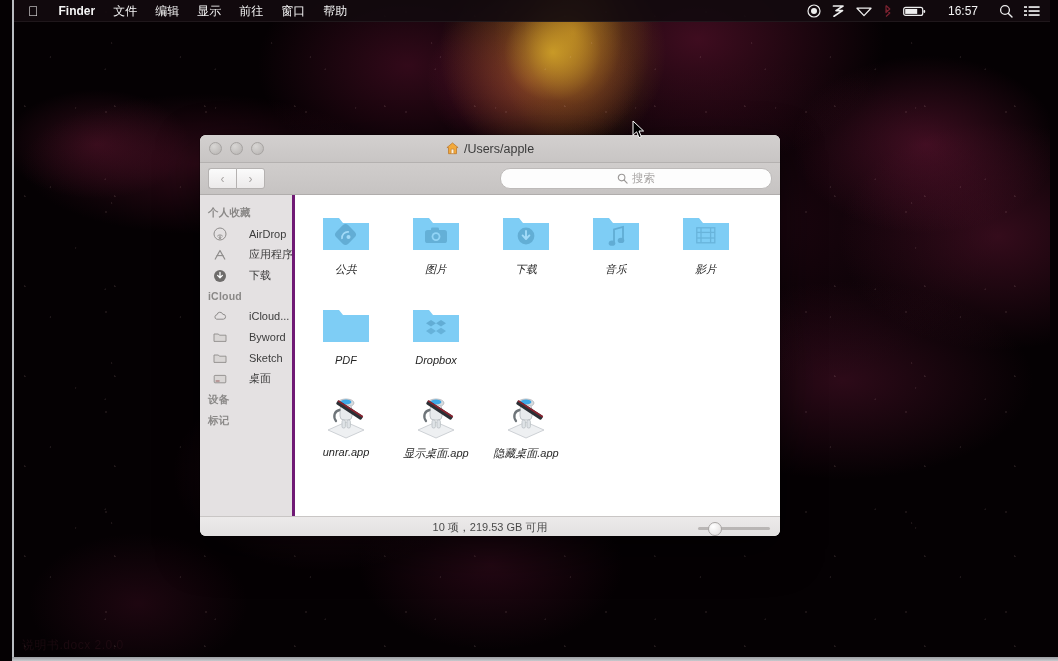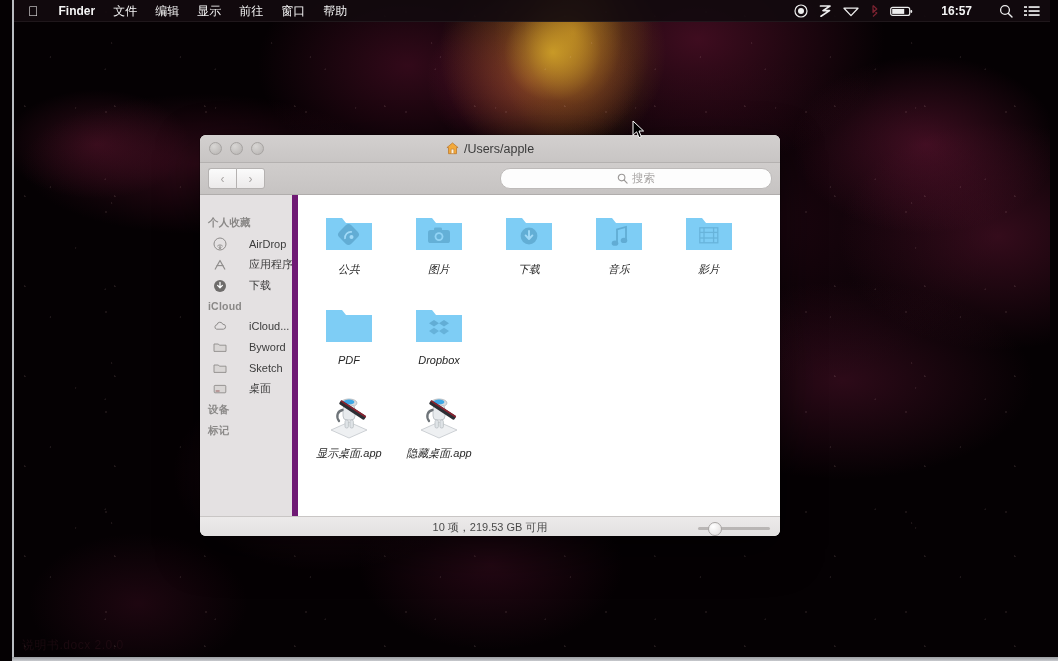--- a/index.html
+++ b/index.html
@@ -92,21 +92,21 @@
     display: flex; align-items: center; white-space: nowrap;
   }
   .menu-item.bold { font-weight: bold; }
   .menu-right {
     margin-left: auto; display: flex; align-items: center;
     height: 22px; padding-right: 10px; gap: 11px;
   }
   .status-icon {
     color: #ededed; display: flex; align-items: center; justify-content: center;
   }
-  .status-clock { color: #f4f4f4; font-size: 12px; margin: 0 16px; font-weight: bold; }
+  .status-clock { color: #f4f4f4; font-size: 12px; margin: 0 10px; }
 
   
   #finder-window {
     position: absolute; left: 200px; top: 111px;
     width: 580px; height: 401px;
     border-radius: 6px;
     overflow: hidden;
     box-shadow: 0 14px 40px rgba(0,0,0,0.55), 0 0 0 0.5px rgba(0,0,0,0.35);
     z-index: 10;
     background: #fff;
@@ -157,22 +157,22 @@
     border-radius: 10px;
     display: flex; align-items: center; justify-content: center;
     gap: 4px;
   }
   .search-placeholder { font-size: 11.5px; color: #a8a5a4; }
 
   #window-body { display: flex; height: 321px; }
   #sidebar {
     width: 92px;
     background: rgba(226,223,224,0.93);
-    border-right: 6px solid #701a75;
-    padding-top: 17px;
+    border-right: 3px solid #701a75;
+    padding-top: 7px;
     font-size: 11px;
     overflow: hidden;
   }
   .sb-header {
     color: #8a8887; font-size: 10.5px; font-weight: bold;
     padding: 4px 0 3px 8px; letter-spacing: 0.2px;
   }
   .sb-item {
     display: flex; align-items: center; gap: 22px;
     height: 21px; padding-left: 13px;
@@ -510,52 +510,68 @@
                 </g>
               </svg>
             </div>
             <div class="grid-label">Dropbox</div>
           </div>
 
           <div style="width:90px;height:0;"></div>
           <div style="width:90px;height:0;"></div>
           <div style="width:90px;height:0;"></div>
 
-
           <div class="grid-item">
             <div class="grid-icon">
               <svg width="50" height="46" viewBox="0 0 50 46">
                 <path d="M7 36 L25 28 L43 36 L25 44 Z" fill="#eef0f2" stroke="#c3c7cb" stroke-width="0.8"></path>
                 <ellipse cx="25" cy="9" rx="8" ry="4" fill="#d8dce0" stroke="#aeb3b8" stroke-width="0.8"></ellipse>
                 <ellipse cx="25" cy="8" rx="5.4" ry="2.6" fill="#3ea8e5"></ellipse>
                 <rect x="19" y="11" width="12" height="15" rx="4" fill="#e7eaed" stroke="#b5babf" stroke-width="0.8"></rect>
                 <rect x="21" y="26" width="3.4" height="8" rx="1.5" fill="#dfe3e7" stroke="#b5babf" stroke-width="0.7"></rect>
                 <rect x="26" y="26" width="3.4" height="8" rx="1.5" fill="#dfe3e7" stroke="#b5babf" stroke-width="0.7"></rect>
                 <path d="M18.5 16 C13 17 12 23 15 27" fill="none" stroke="#6e7479" stroke-width="2.3" stroke-linecap="round"></path>
                 <rect x="11" y="13" width="30" height="4.6" rx="1.4" fill="#2b2f35" transform="rotate(33 26 20)"></rect>
                 <rect x="11" y="13" width="30" height="1.6" rx="0.8" fill="#8c2330" transform="rotate(33 26 20)"></rect>
               </svg>
             </div>
-            <div class="grid-label">显示桌面.app</div>
+            <div class="grid-label">unrar.app</div>
           </div>
 
           <div class="grid-item">
             <div class="grid-icon">
               <svg width="50" height="46" viewBox="0 0 50 46">
                 <path d="M7 36 L25 28 L43 36 L25 44 Z" fill="#eef0f2" stroke="#c3c7cb" stroke-width="0.8"></path>
                 <ellipse cx="25" cy="9" rx="8" ry="4" fill="#d8dce0" stroke="#aeb3b8" stroke-width="0.8"></ellipse>
                 <ellipse cx="25" cy="8" rx="5.4" ry="2.6" fill="#3ea8e5"></ellipse>
                 <rect x="19" y="11" width="12" height="15" rx="4" fill="#e7eaed" stroke="#b5babf" stroke-width="0.8"></rect>
                 <rect x="21" y="26" width="3.4" height="8" rx="1.5" fill="#dfe3e7" stroke="#b5babf" stroke-width="0.7"></rect>
                 <rect x="26" y="26" width="3.4" height="8" rx="1.5" fill="#dfe3e7" stroke="#b5babf" stroke-width="0.7"></rect>
                 <path d="M18.5 16 C13 17 12 23 15 27" fill="none" stroke="#6e7479" stroke-width="2.3" stroke-linecap="round"></path>
                 <rect x="11" y="13" width="30" height="4.6" rx="1.4" fill="#2b2f35" transform="rotate(33 26 20)"></rect>
                 <rect x="11" y="13" width="30" height="1.6" rx="0.8" fill="#8c2330" transform="rotate(33 26 20)"></rect>
               </svg>
             </div>
+            <div class="grid-label">显示桌面.app</div>
+          </div>
+
+          <div class="grid-item">
+            <div class="grid-icon">
+              <svg width="50" height="46" viewBox="0 0 50 46">
+                <path d="M7 36 L25 28 L43 36 L25 44 Z" fill="#eef0f2" stroke="#c3c7cb" stroke-width="0.8"></path>
+                <ellipse cx="25" cy="9" rx="8" ry="4" fill="#d8dce0" stroke="#aeb3b8" stroke-width="0.8"></ellipse>
+                <ellipse cx="25" cy="8" rx="5.4" ry="2.6" fill="#3ea8e5"></ellipse>
+                <rect x="19" y="11" width="12" height="15" rx="4" fill="#e7eaed" stroke="#b5babf" stroke-width="0.8"></rect>
+                <rect x="21" y="26" width="3.4" height="8" rx="1.5" fill="#dfe3e7" stroke="#b5babf" stroke-width="0.7"></rect>
+                <rect x="26" y="26" width="3.4" height="8" rx="1.5" fill="#dfe3e7" stroke="#b5babf" stroke-width="0.7"></rect>
+                <path d="M18.5 16 C13 17 12 23 15 27" fill="none" stroke="#6e7479" stroke-width="2.3" stroke-linecap="round"></path>
+                <rect x="11" y="13" width="30" height="4.6" rx="1.4" fill="#2b2f35" transform="rotate(33 26 20)"></rect>
+                <rect x="11" y="13" width="30" height="1.6" rx="0.8" fill="#8c2330" transform="rotate(33 26 20)"></rect>
+              </svg>
+            </div>
             <div class="grid-label">隐藏桌面.app</div>
           </div>
 
         </div>
       </div>
     </div>
 
     <div id="statusbar">
       <div class="status-text">10 项，219.53 GB 可用</div>
       <div class="zoom-slider">

